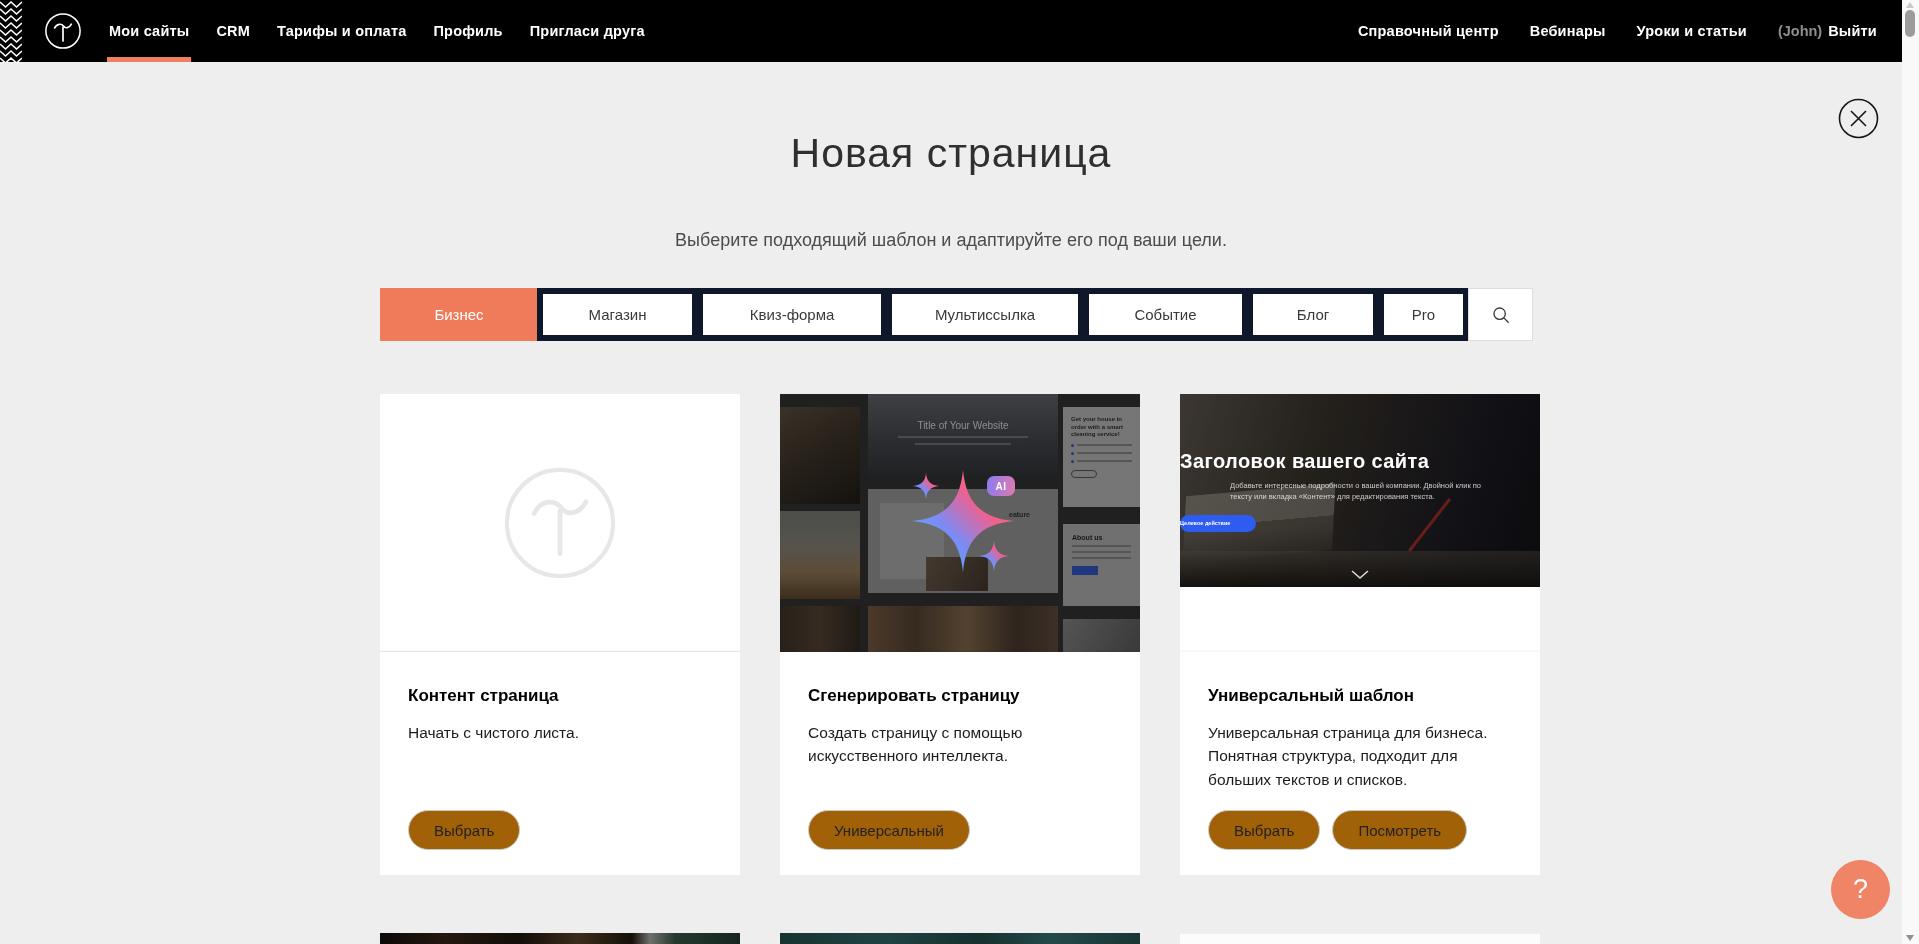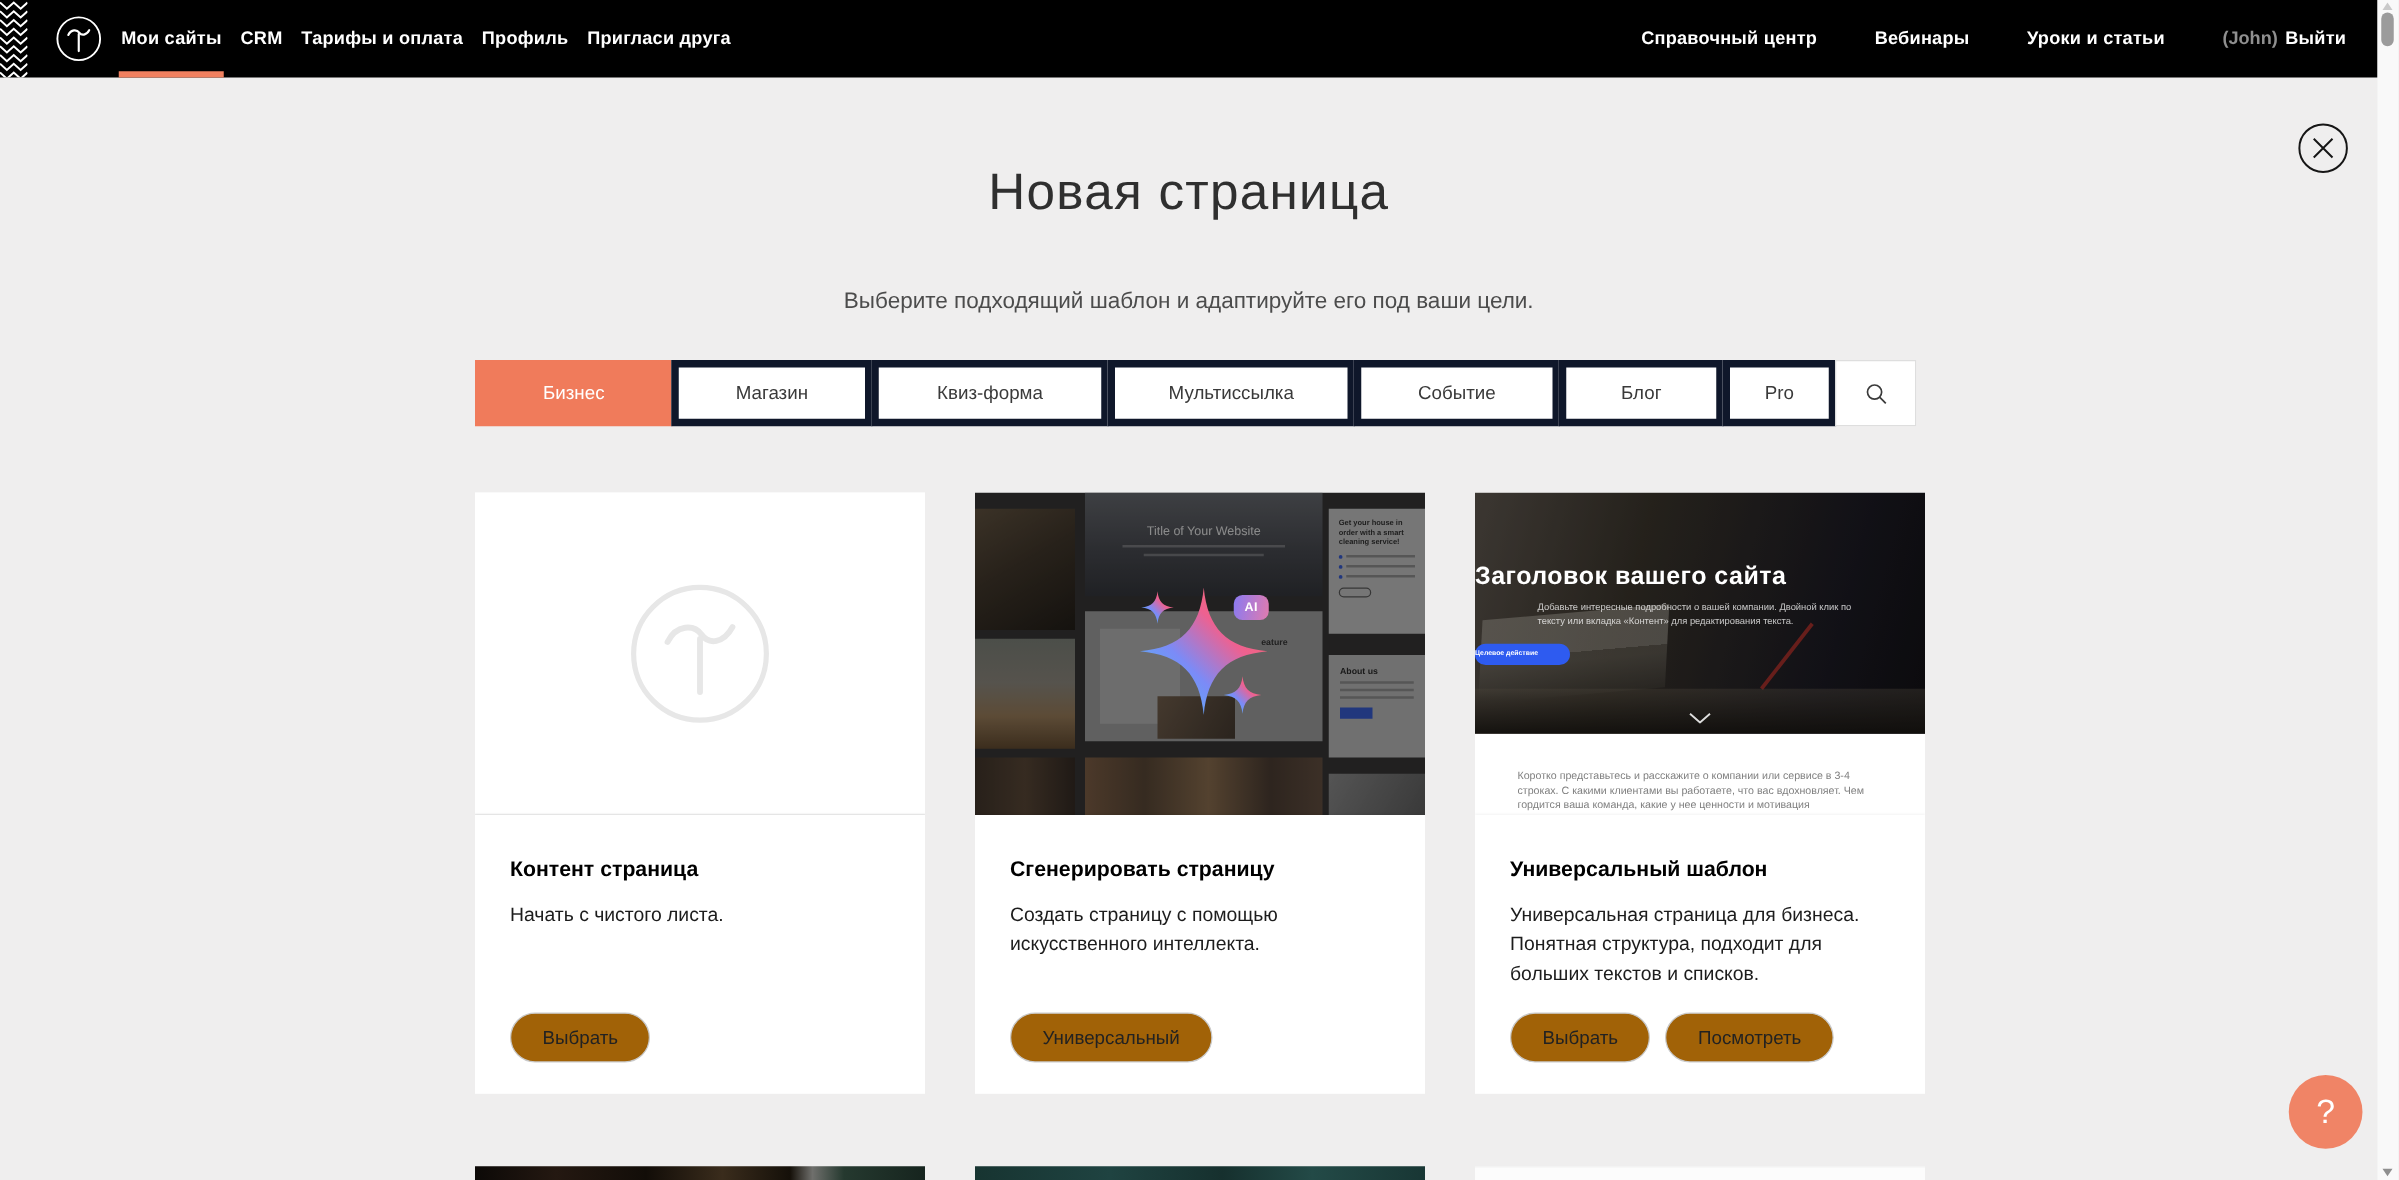--- a/index.html
+++ b/index.html
@@ -3,25 +3,25 @@
 <meta charset="utf-8">
 <style>
   * { margin:0; padding:0; box-sizing:border-box; }
   html,body { width:1919px; height:944px; }
   body { font-family:"Liberation Sans","DejaVu Sans",sans-serif; background:#efeeee; }
   .screen { position:relative; width:1919px; height:944px; overflow:hidden; background:#efeeee; }
 
   
   .navbar { position:absolute; left:0; top:0; width:1902px; height:62px; background:#000; display:flex; align-items:center; }
   .zigzag { position:absolute; left:0; top:0; width:22px; height:62px; }
-  .nav-left { display:flex; align-items:center; gap:15px; padding-left:44px; }
+  .nav-left { display:flex; align-items:center; gap:27px; padding-left:44px; }
   .logo-badge { width:38px; height:38px; flex:0 0 38px; }
   .nav-item { position:relative; color:#fff; font-size:14.5px; font-weight:bold; letter-spacing:.2px; cursor:pointer; text-decoration:none; height:62px; display:flex; align-items:center; }
   .nav-item .active-underline { position:absolute; left:-2px; right:-2px; bottom:0; height:5px; background:#f0805f; }
-  .nav-right { position:absolute; right:25px; top:0; height:62px; display:flex; align-items:flex-end; gap:46px; }
+  .nav-right { position:absolute; right:25px; top:0; height:62px; display:flex; align-items:flex-end; gap:31px; }
   .nav-user { display:flex; gap:6px; align-items:center; }
   .nav-user .uname { color:#8f8f8f; font-size:14.5px; font-weight:bold; }
 
   
   .scrollbar { position:absolute; right:0; top:0; width:17px; height:944px; background:#f9f9f9; }
   .sb-up { position:absolute; top:2px; left:4px; width:0; height:0; border-left:4.5px solid transparent; border-right:4.5px solid transparent; border-bottom:6px solid #c9c9c9; }
   .sb-thumb { position:absolute; top:10px; left:3px; width:10px; height:27px; border-radius:6px; background:#9b9b9b; }
   .sb-down { position:absolute; bottom:3px; left:4px; width:0; height:0; border-left:4.5px solid transparent; border-right:4.5px solid transparent; border-top:6px solid #8f8f8f; }
 
   
@@ -304,23 +304,20 @@
           <div class="uni-shade"></div>
           <div class="uni-text">
             <div class="uni-h1">Заголовок вашего сайта</div>
             <div class="uni-sub">Добавьте интересные подробности о вашей компании. Двойной клик по тексту или вкладка «Контент» для редактирования текста.</div>
             <div class="uni-cta">Целевое действие</div>
             <svg class="uni-chevron" width="18" height="9" viewBox="0 0 18 9">
               <path d="M1 1 L9 8 L17 1" fill="none" stroke="#fff" stroke-width="1.5"></path>
             </svg>
           </div>
         </div>
-        <div class="uni-white">
-          <p class="uni-body-text">Коротко представьтесь и расскажите о компании или сервисе в 3-4 строках. С какими клиентами вы работаете, что вас вдохновляет. Чем гордится ваша команда, какие у нее ценности и мотивация</p>
-        </div>
       </div>
       <div class="card-body">
         <div class="card-title">Универсальный шаблон</div>
         <div class="card-desc">Универсальная страница для бизнеса. Понятная структура, подходит для больших текстов и списков.</div>
         <div class="card-actions">
           <button class="pill-btn">Выбрать</button>
           <button class="pill-btn">Посмотреть</button>
         </div>
       </div>
     </div>

